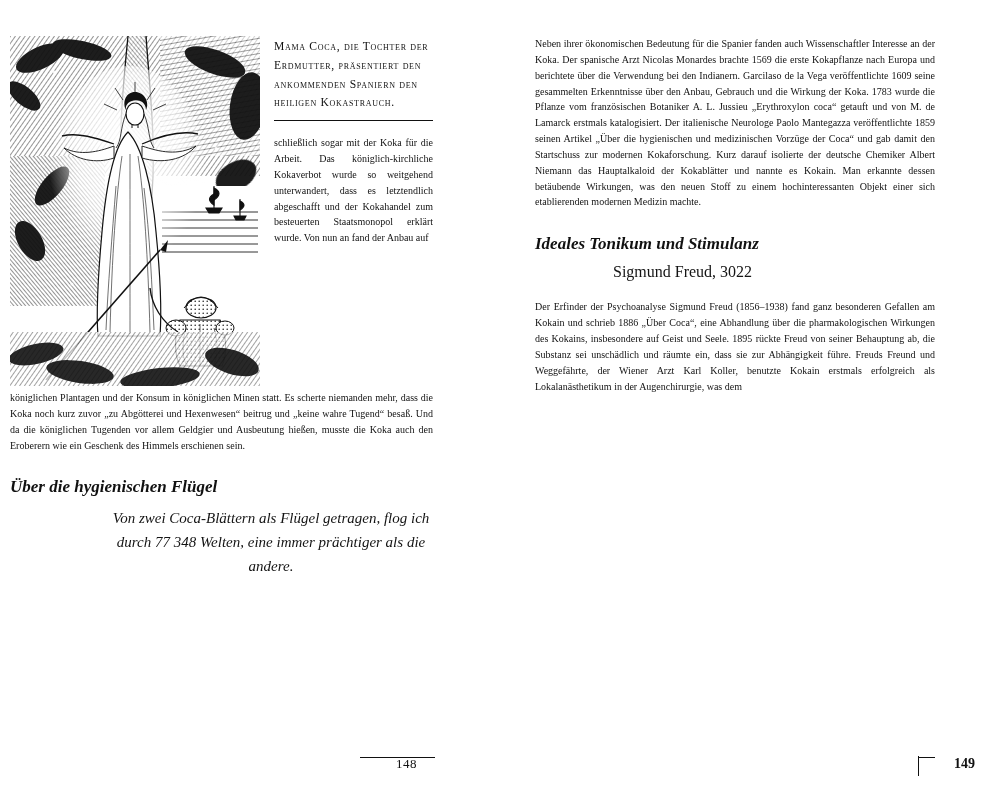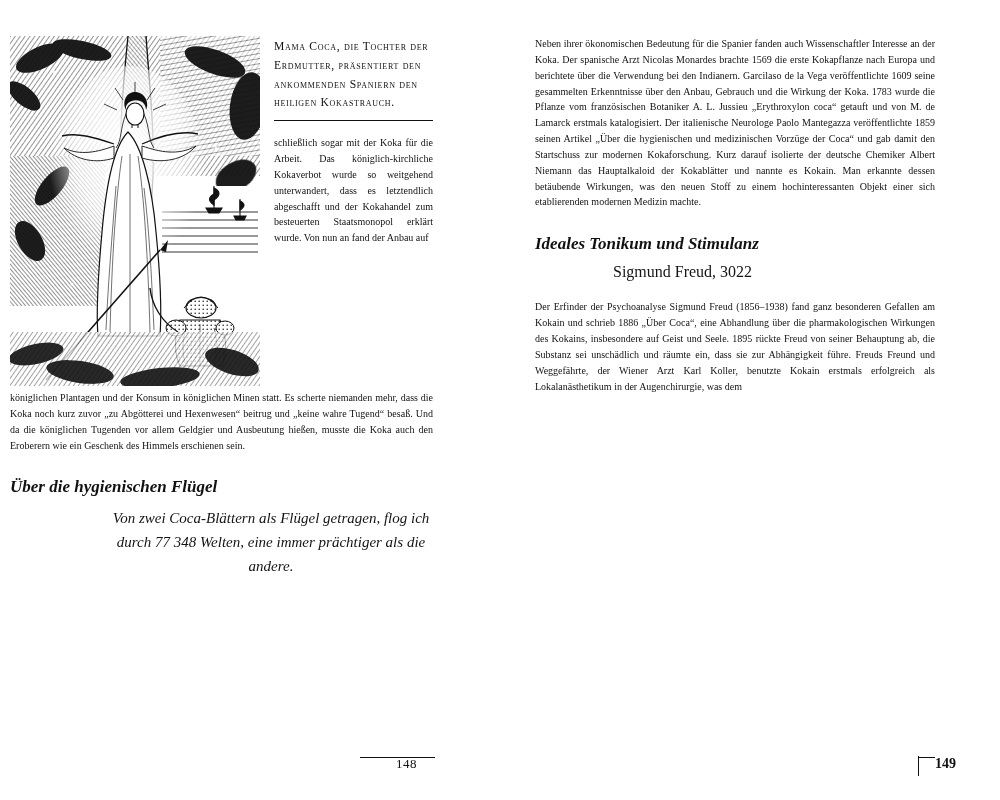--- a/index.html
+++ b/index.html
@@ -147,21 +147,21 @@
     font-family: "Liberation Serif", serif;
     font-size: 13px;
     color: #111;
     margin-top: 15px;
   }
   .folio-left {
     left: 396px;
     letter-spacing: 0.04em;
   }
   .folio-right {
-    left: 435px;
+    left: 454px;
     font-weight: bold;
     font-size: 14px;
   }
   .folio-rule {
     position: absolute;
     left: 418px;
     bottom: 24px;
     width: 1px;
     height: 20px;
     background: #111;

